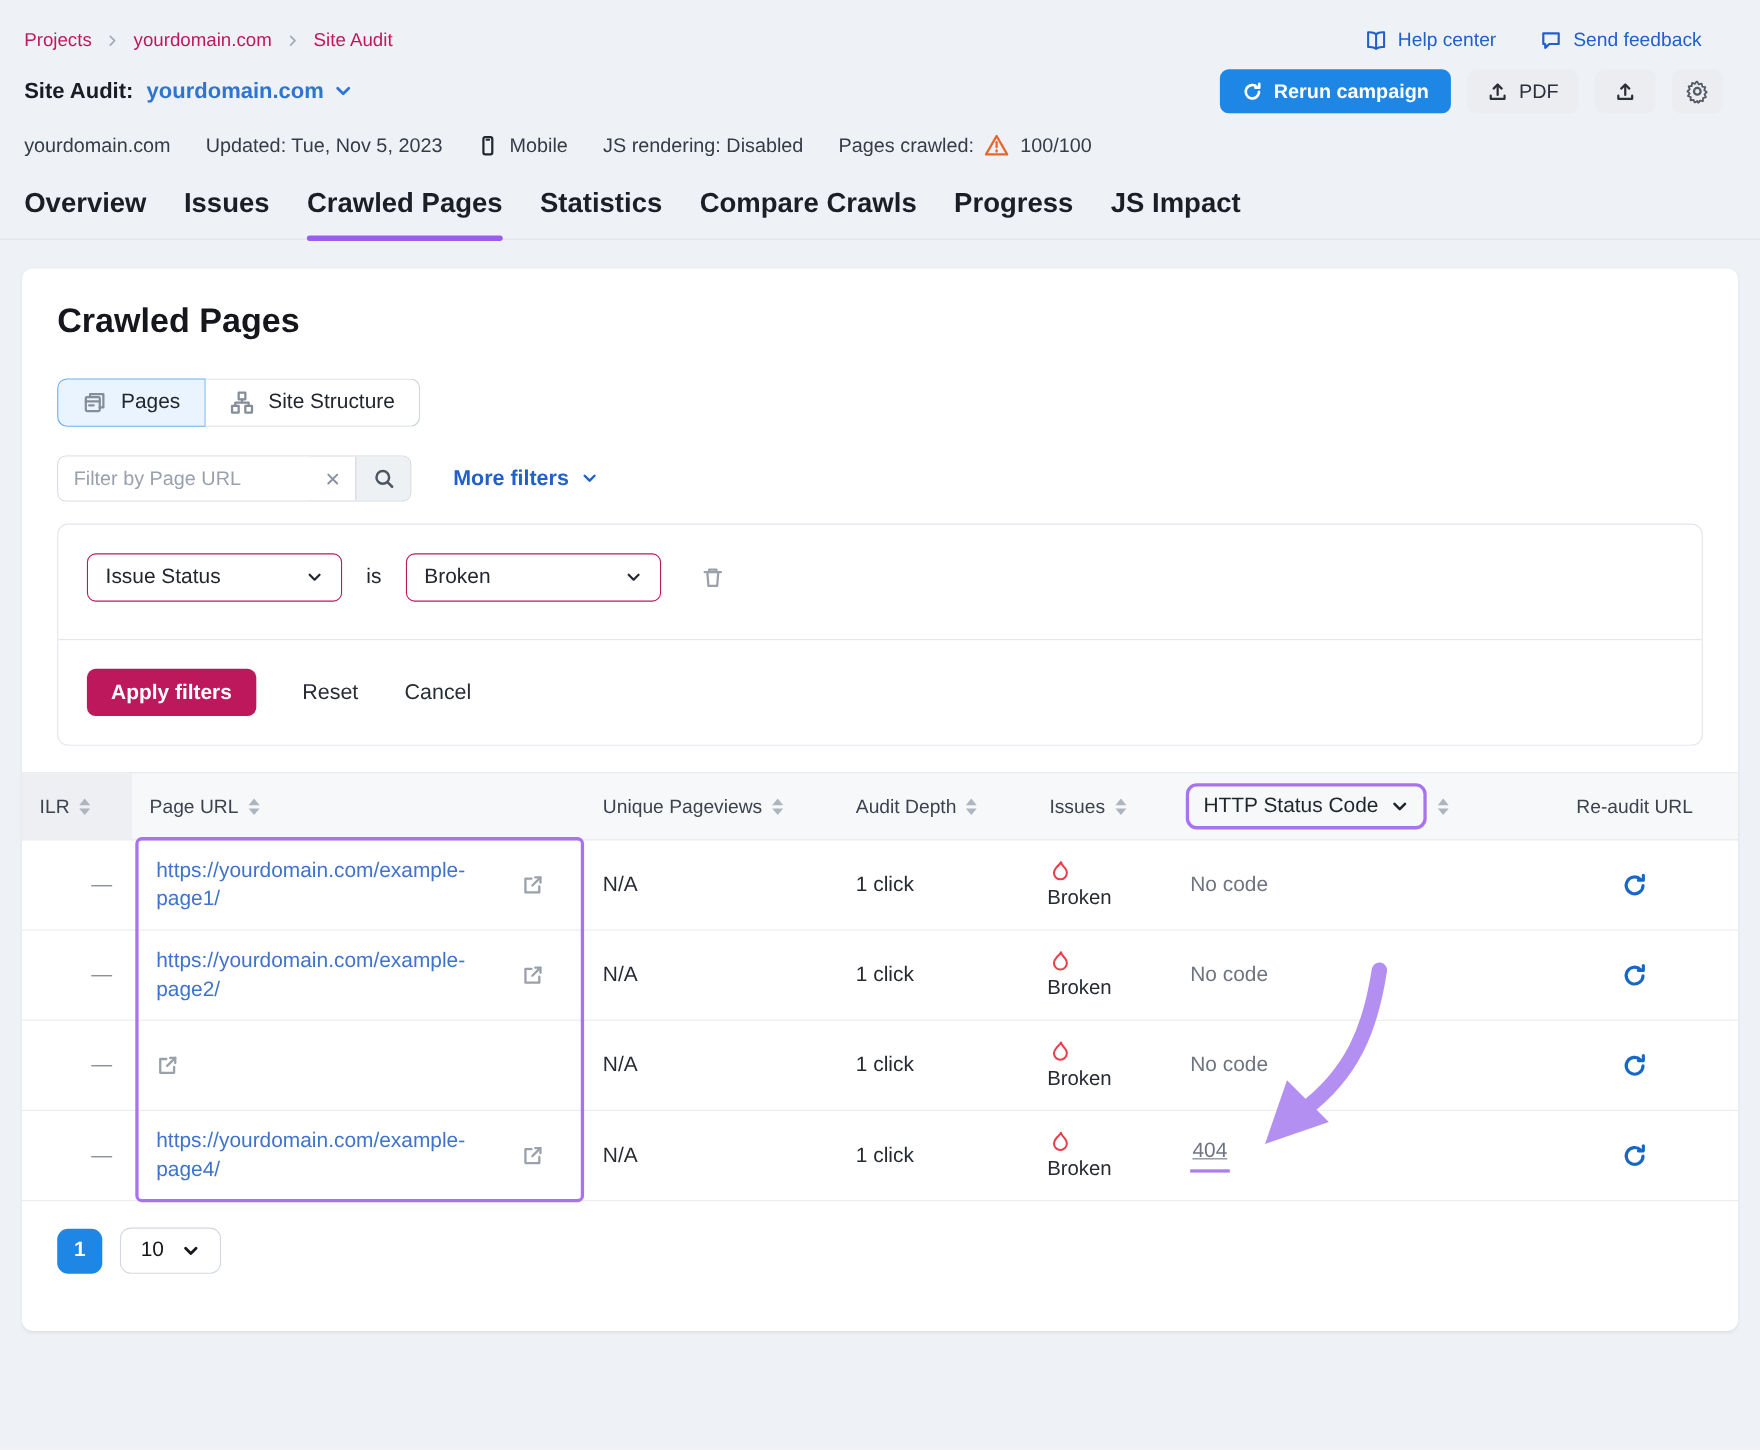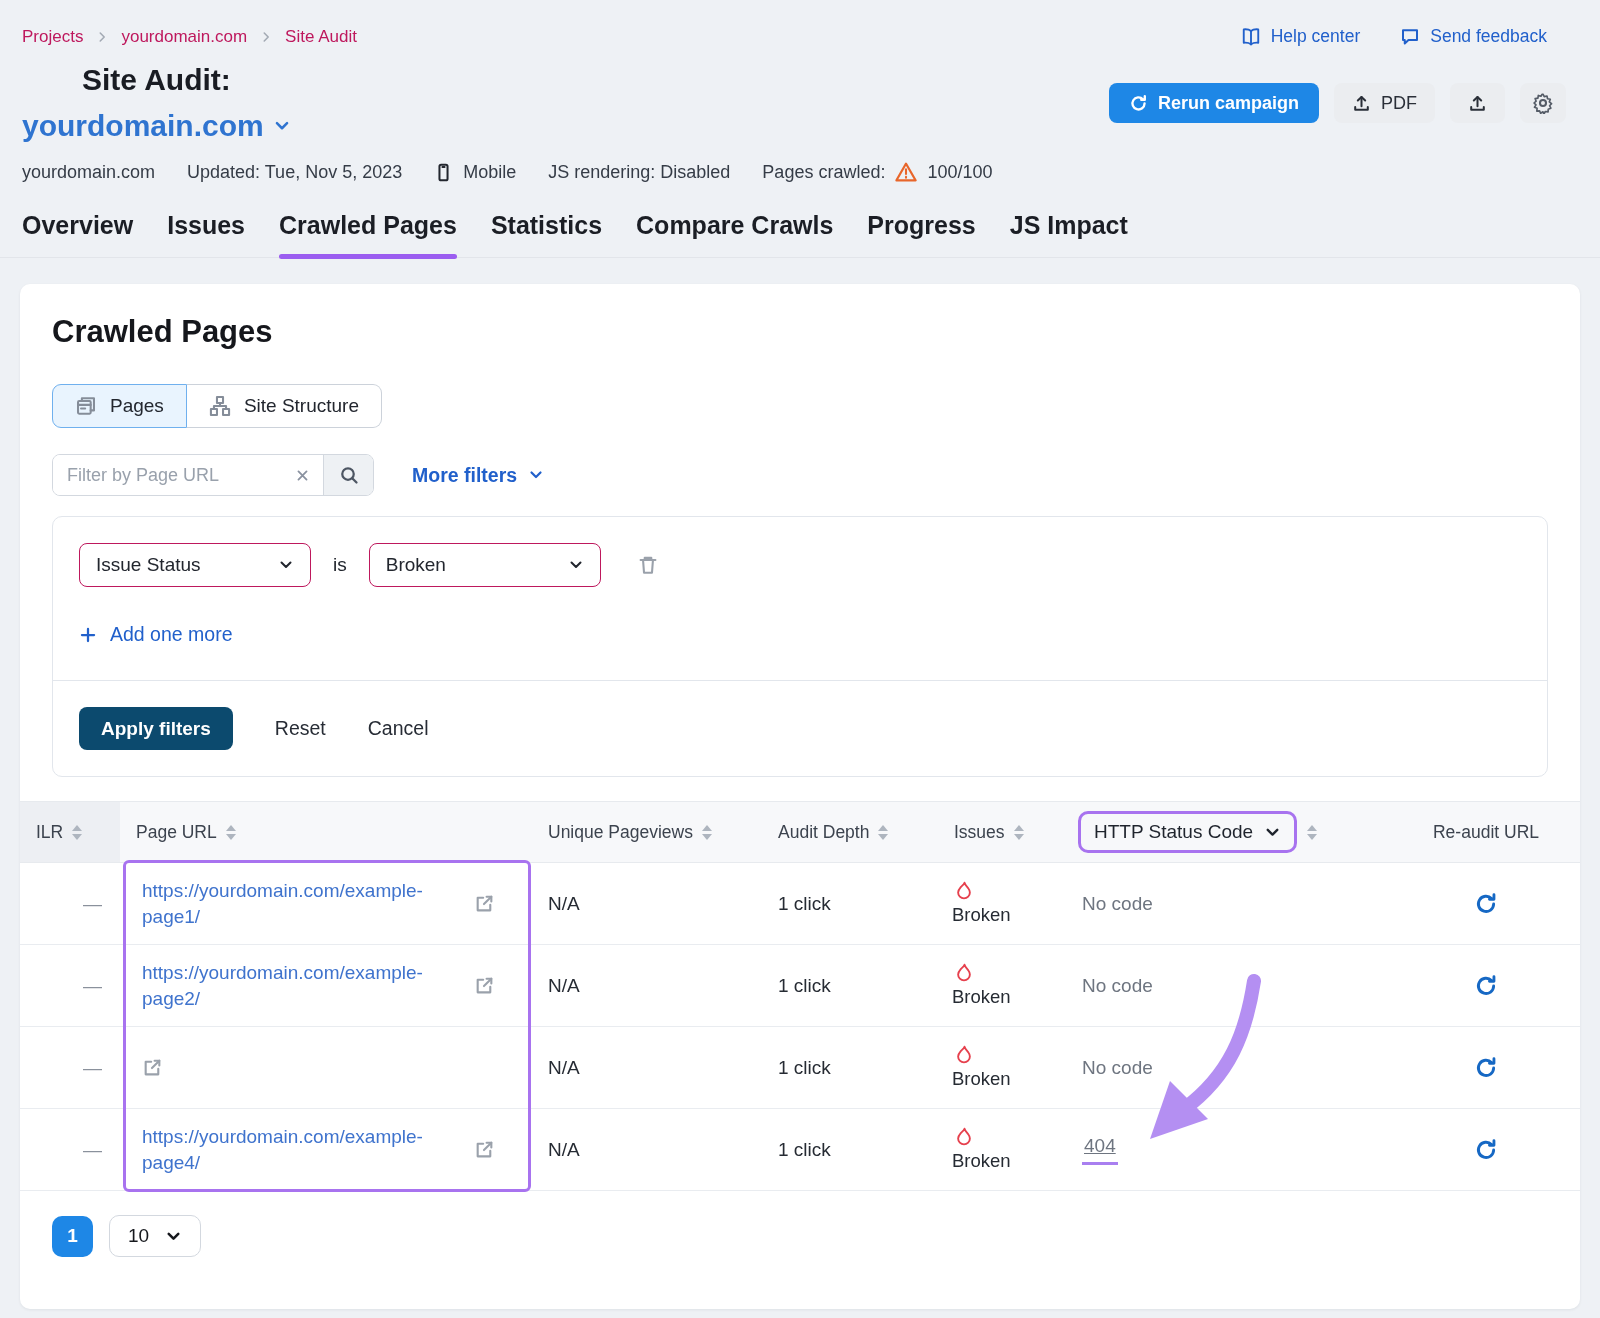--- a/index.html
+++ b/index.html
@@ -12,21 +12,21 @@
 
   
   .topbar { display: flex; justify-content: space-between; align-items: center; padding: 26px 53px 0 22px; }
   .breadcrumb { display: flex; align-items: center; gap: 12px; font-size: 17px; color: #be185d; }
   .crumb { cursor: default; }
   .crumb-sep { color: #a3aab4; }
   .top-links { display: flex; gap: 40px; }
   .top-link { display: flex; align-items: center; gap: 10px; color: #2160cb; font-size: 17.5px; cursor: pointer; }
 
   .title-row { display: flex; justify-content: space-between; align-items: center; padding: 16px 34px 0 22px; }
-  .title { font-size: 30px; font-weight: bold; color: #191c23; display: flex; align-items: center; gap: 12px; flex-direction: column; }
+  .title { font-size: 20px; font-weight: bold; color: #191c23; display: flex; align-items: center; gap: 12px; }
   .title .domain { color: #2f74d0; display: flex; align-items: center; gap: 9px; cursor: pointer; }
   .header-actions { display: flex; gap: 15px; align-items: center; }
   .btn { height: 40px; border-radius: 8px; display: flex; align-items: center; gap: 10px; font-size: 18px; cursor: pointer; }
   .btn-primary { background: #1e87e6; color: #fff; font-weight: bold; padding: 0 20px; }
   .btn-secondary { background: #ebedf0; color: #2a2f38; padding: 0 18px; }
   .btn-gear { background: #ebedf0; width: 46px; justify-content: center; color: #545b66; }
 
   .meta-row { display: flex; align-items: center; gap: 32px; padding: 18px 22px 0; font-size: 18px; color: #353c47; }
   .meta-item { display: flex; align-items: center; gap: 10px; }
   .warn { color: #e8662b; }
@@ -58,21 +58,21 @@
 
   .filter-panel { border: 1px solid #e2e6ec; border-radius: 10px; margin: 0 32px 24px; }
   .panel-top { padding: 26px 26px 34px; }
   .cond-row { display: flex; align-items: center; gap: 22px; }
   .select-box { width: 232px; height: 44px; border: 1px solid #be185d; border-radius: 8px; display: flex; align-items: center; justify-content: space-between; padding: 0 16px; font-size: 19px; color: #22262e; cursor: pointer; }
   .op { font-size: 19px; color: #22262e; }
   .trash { color: #9aa1ab; margin-left: 14px; cursor: pointer; }
   .add-more { display: flex; align-items: center; gap: 13px; color: #2160cb; font-size: 19.5px; margin-top: 36px; cursor: pointer; }
   .panel-divider { border-top: 1px solid #e2e6ec; }
   .panel-bottom { padding: 26px; display: flex; align-items: center; gap: 42px; }
-  .apply-btn { background: #0c4a6e; color: #fff; font-weight: bold; font-size: 19px; height: 43px; padding: 0 22px; border-radius: 8px; display: flex; align-items: center; cursor: pointer; }
+  .apply-btn { background: #be185d; color: #fff; font-weight: bold; font-size: 19px; height: 43px; padding: 0 22px; border-radius: 8px; display: flex; align-items: center; cursor: pointer; }
   .text-btn { font-size: 19.5px; color: #272c35; cursor: pointer; }
 
   
   .table-wrap { position: relative; }
   .thead { display: flex; align-items: center; height: 62px; background: #f7f8fa; border-top: 1px solid #e7eaee; border-bottom: 1px solid #e7eaee; }
   .th { display: flex; align-items: center; gap: 9px; padding: 0 16px; font-size: 17.5px; color: #3c434e; height: 100%; }
   .col-ilr { width: 100px; } .col-url { width: 412px; } .col-views { width: 230px; }
   .col-depth { width: 176px; } .col-issues { width: 128px; } .col-code { width: 326px; } .col-re { width: 188px; }
   .th-ilr { background: #edeff3; }
   .th-code { padding: 0 12px; gap: 10px; }
@@ -309,28 +309,20 @@
           </span>
         </span>
         <span class="trash">
           <svg width="22" height="22" viewBox="0 0 16 16" fill="none" stroke="currentColor" stroke-width="1.5" stroke-linecap="round" stroke-linejoin="round">
               <path d="M2.6 4.4 H13.4"></path>
               <path d="M5.6 4.4 V2.8 H10.4 V4.4"></path>
               <path d="M4.4 4.4 L5.1 13.6 H10.9 L11.6 4.4"></path>
             </svg>
         </span>
       </div>
-      <div class="add-more">
-        <span>
-          <svg width="18" height="18" viewBox="0 0 16 16" fill="none" stroke="currentColor" stroke-width="2" stroke-linecap="round">
-              <path d="M8 2.6 V13.4 M2.6 8 H13.4"></path>
-            </svg>
-        </span>
-        <span>Add one more</span>
-      </div>
     </div>
     <div class="panel-divider"></div>
     <div class="panel-bottom">
       <span class="apply-btn">Apply filters</span>
       <span class="text-btn">Reset</span>
       <span class="text-btn">Cancel</span>
     </div>
   </div>
 
   <div class="table-wrap">

